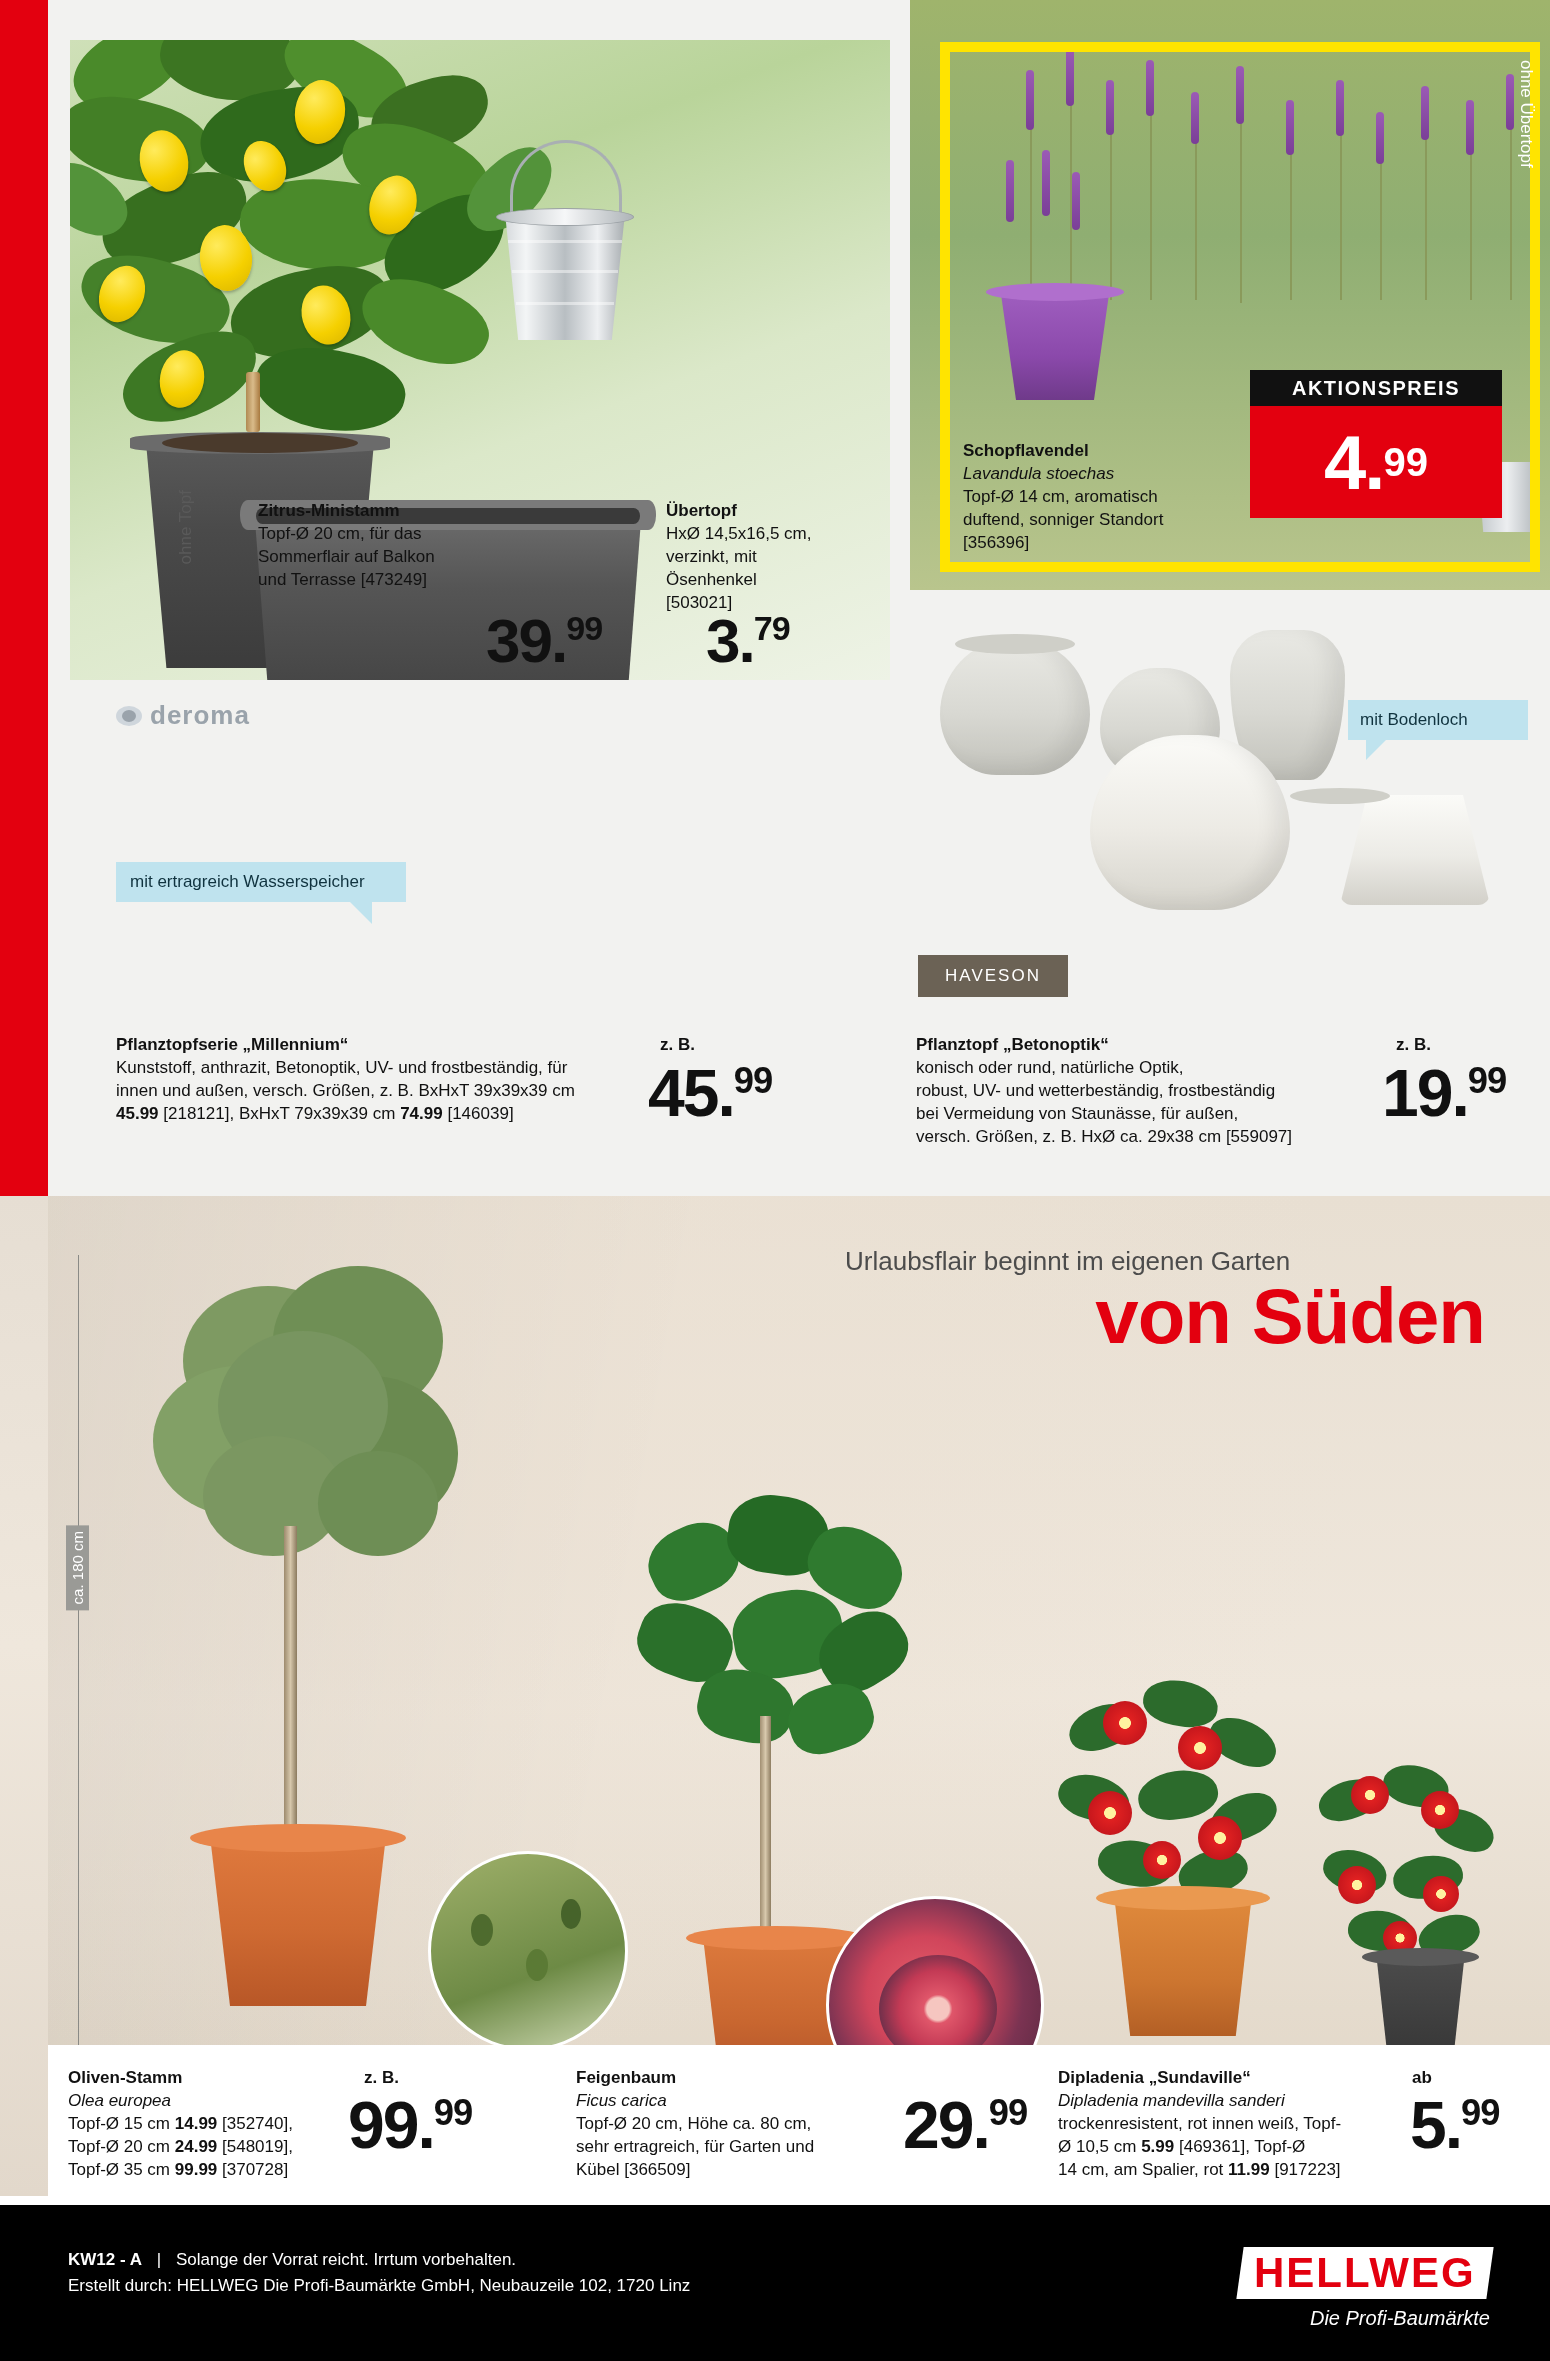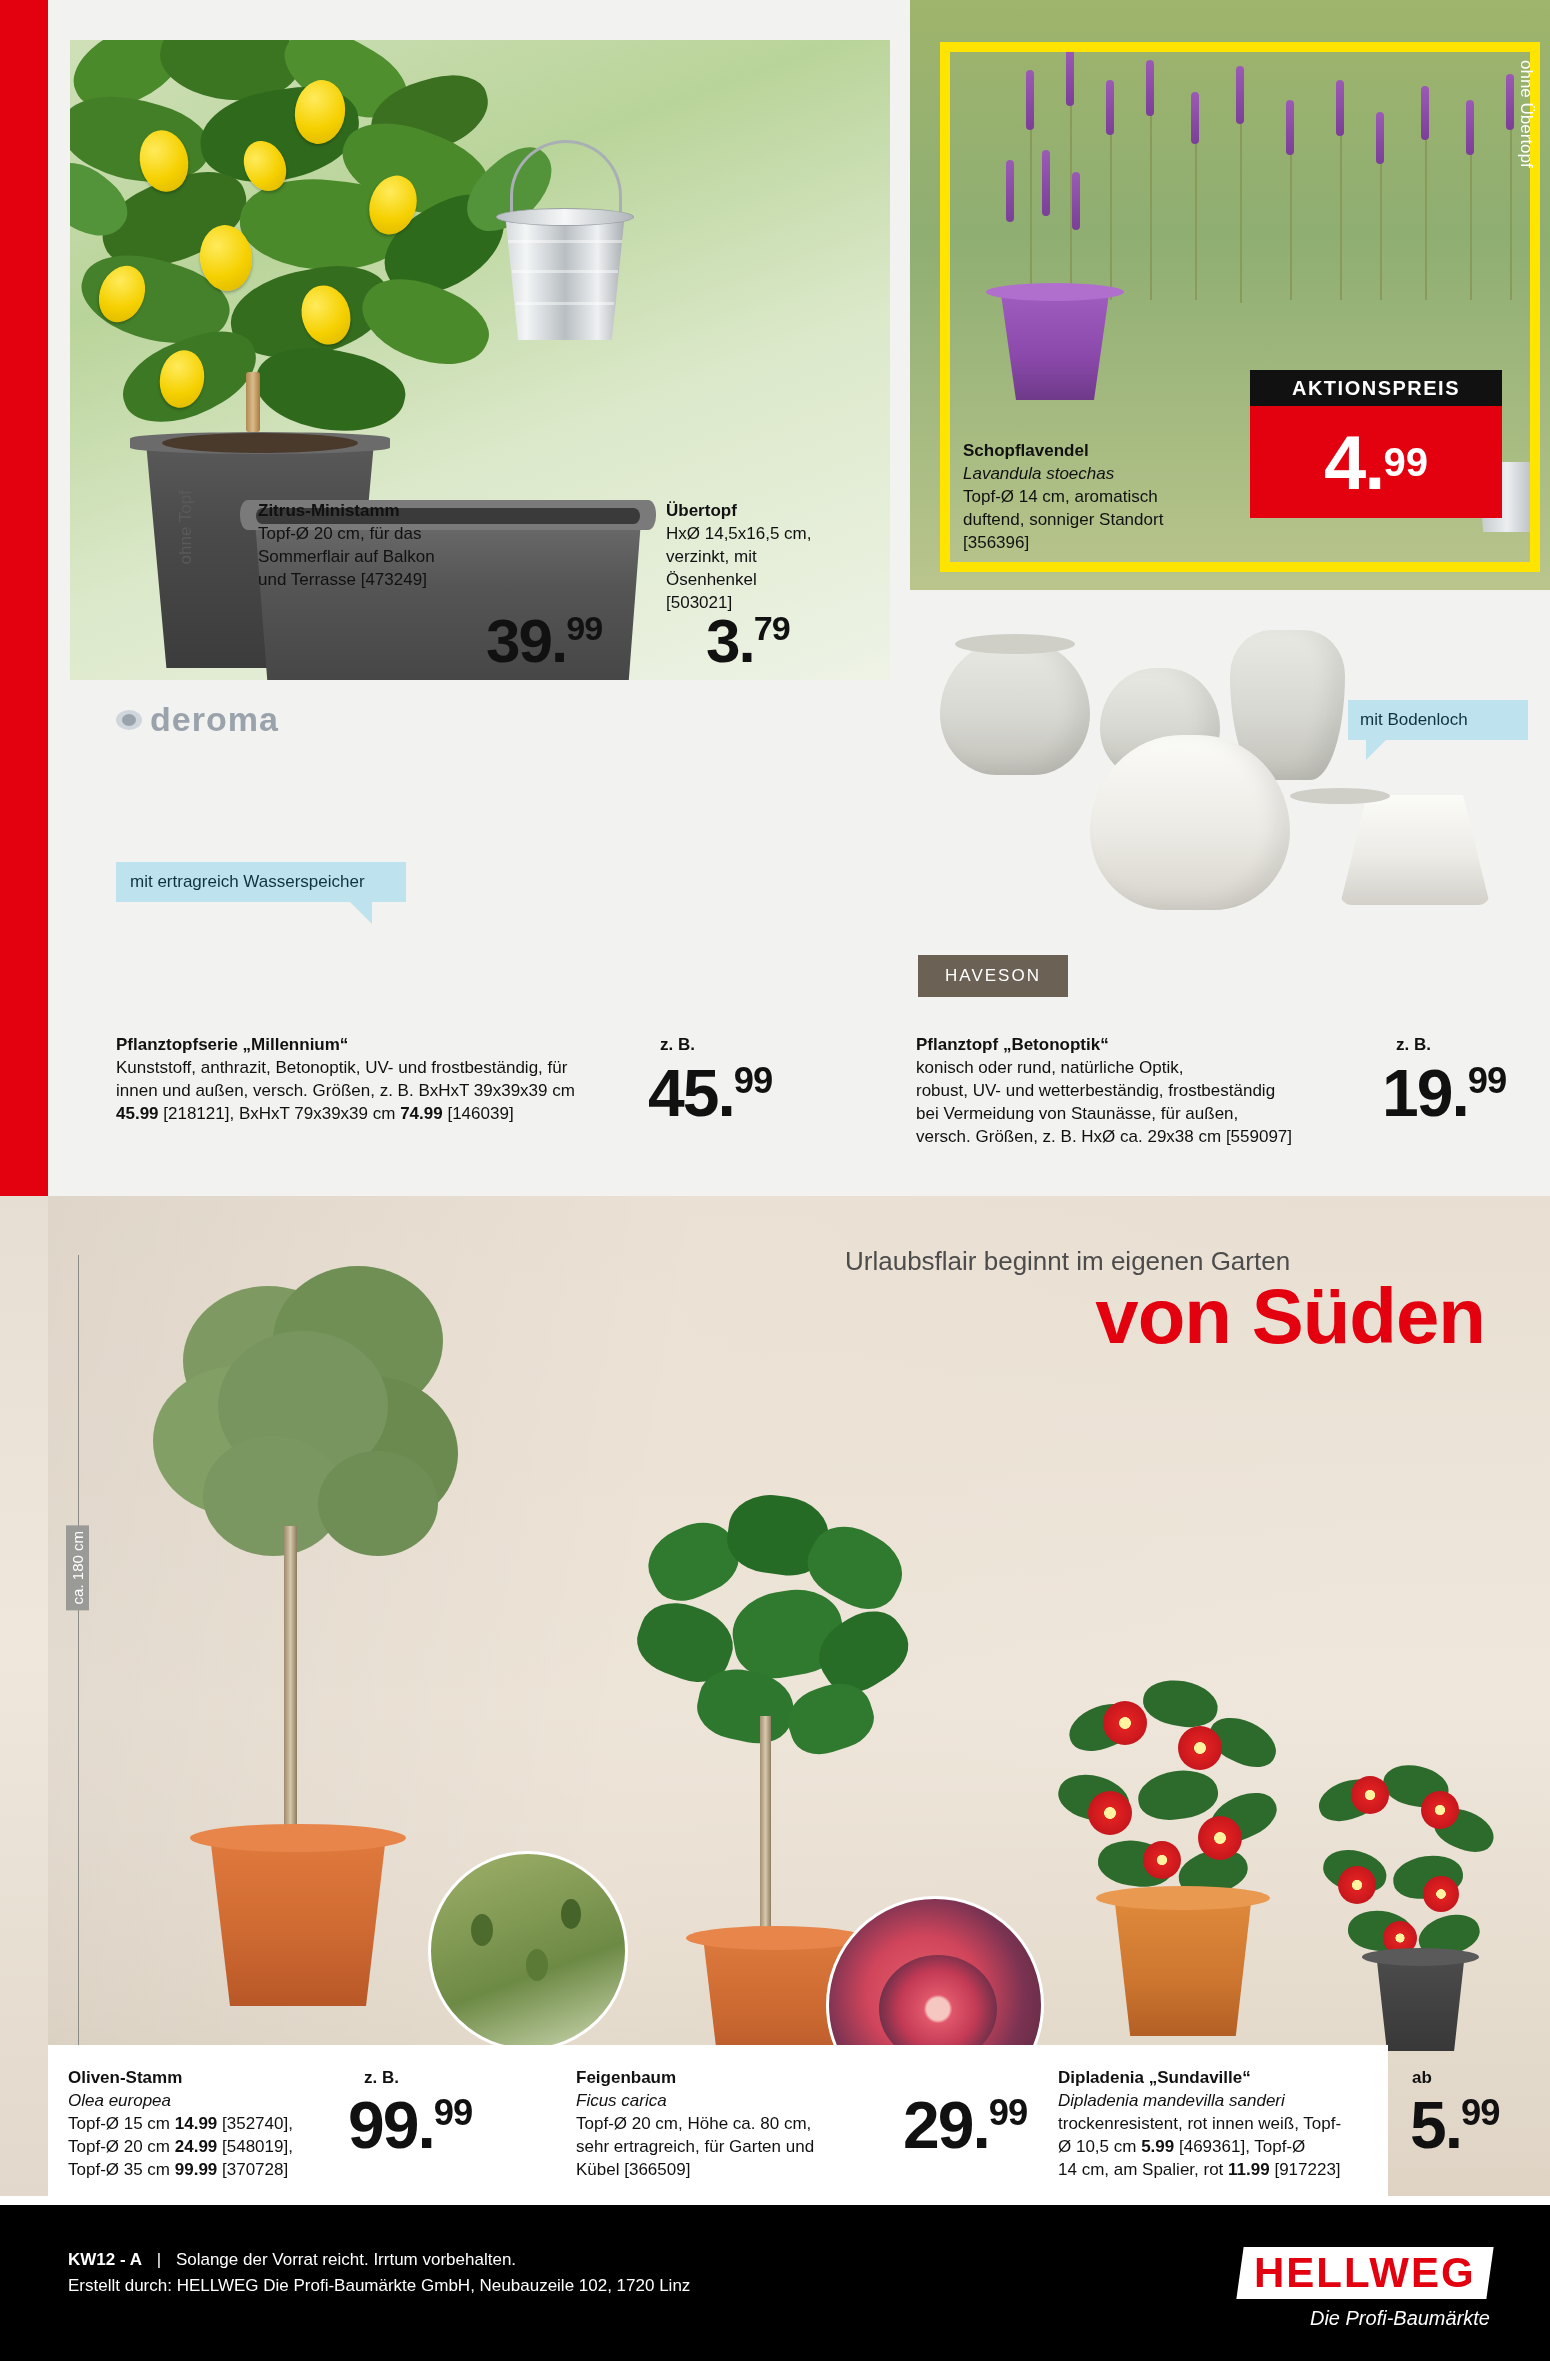--- a/index.html
+++ b/index.html
@@ -109,21 +109,21 @@
     background:transparent;
   }
   .bucket-band {
     position:absolute; background:rgba(255,255,255,.45); height:3px;
   }
 
   
   .deroma {
     position:absolute; left:68px; top:700px;
     display:flex; align-items:center; gap:8px;
-    color:#9aa3ab; font-size:34px; font-weight:bold; letter-spacing:1px;
+    color:#9aa3ab; font-size:26px; font-weight:bold; letter-spacing:1px;
   }
   .deroma-mark {
     width:26px; height:20px; border-radius:50%;
     background:#cfd6dc; position:relative;
   }
   .deroma-mark:after{
     content:""; position:absolute; left:6px; top:4px; width:14px;height:12px;
     border-radius:50%; background:#9aa3ab;
   }
 
@@ -324,21 +324,21 @@
     background:#bfe3ee; color:#10333f; font-size:17px; line-height:1.25;
     display:flex; align-items:center; padding:0 12px;
   }
   .bubble-bottom:after{
     content:""; position:absolute; left:14px; bottom:-18px;
     border-right:18px solid transparent; border-top:18px solid #bfe3ee;
   }
 
   
   .caption-band {
-    position:absolute; left:48px; top:2045px; width:1340px; height:160px;
+    position:absolute; left:48px; top:2045px; width:1502px; height:160px;
     background:#ffffff;
   }
 
   
   .footer {
     position:absolute; left:0; top:2205px; width:1550px; height:156px;
     background:#000000; color:#fff;
   }
   .footer-txt { position:absolute; left:68px; top:42px; font-size:17px; line-height:1.5; }
   .hellweg-logo {

